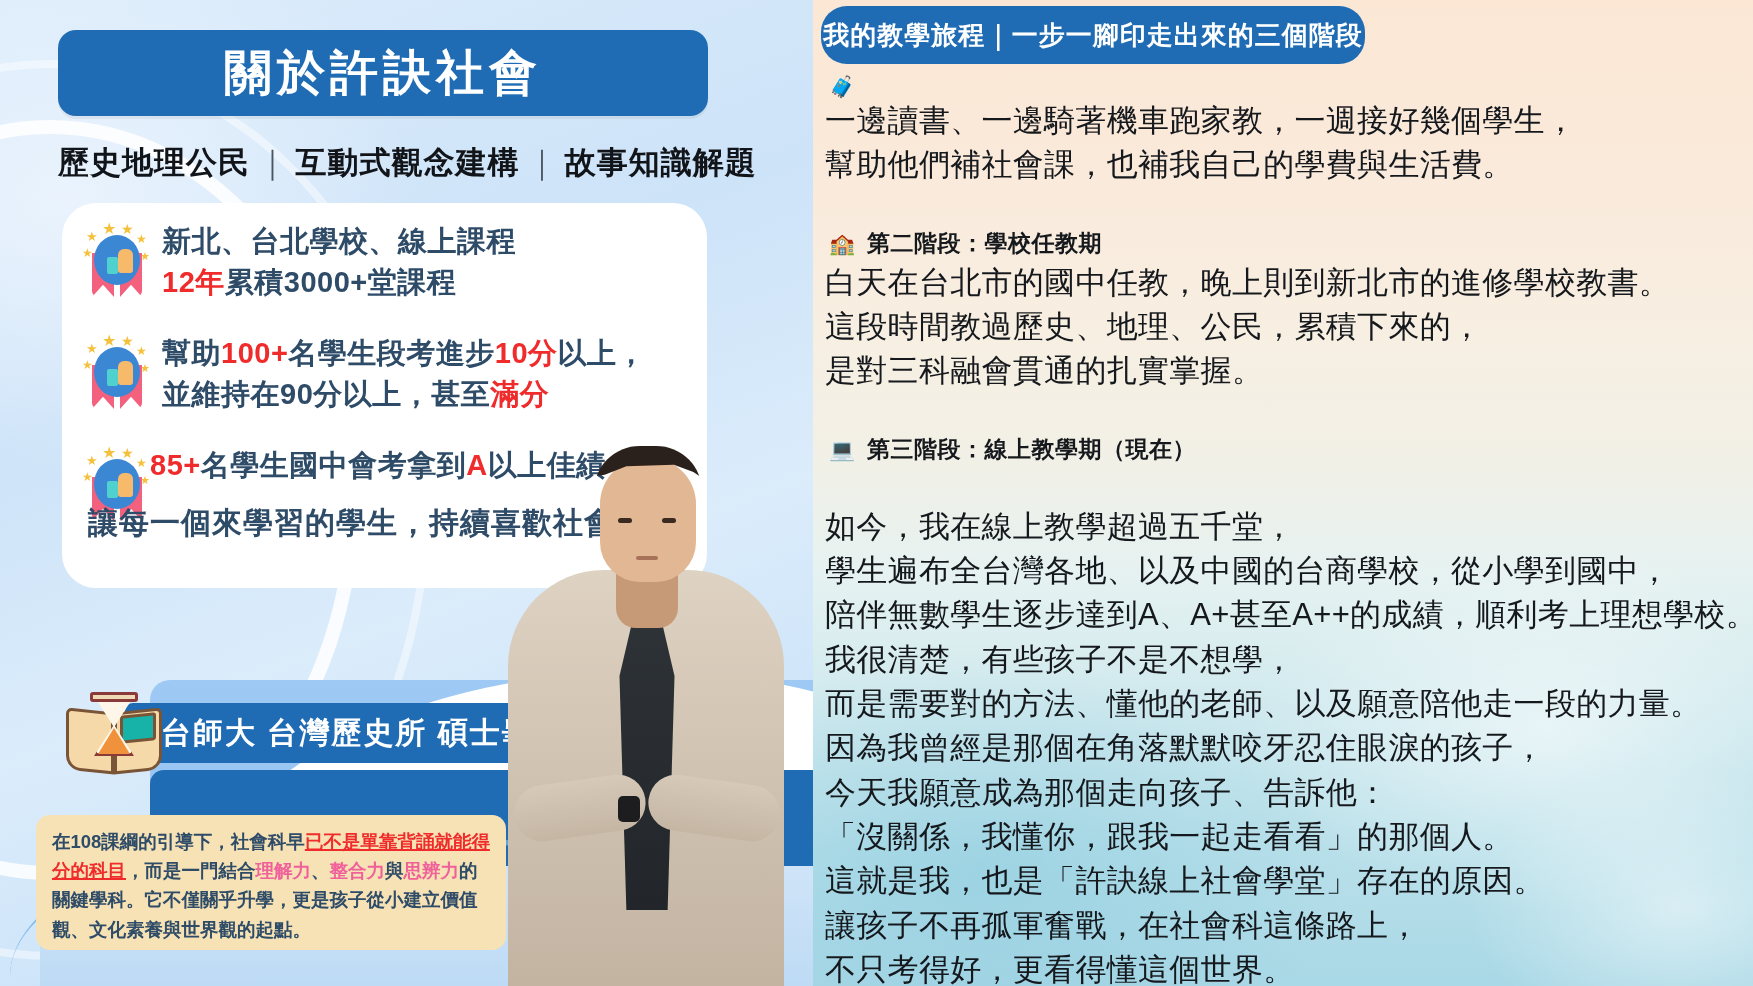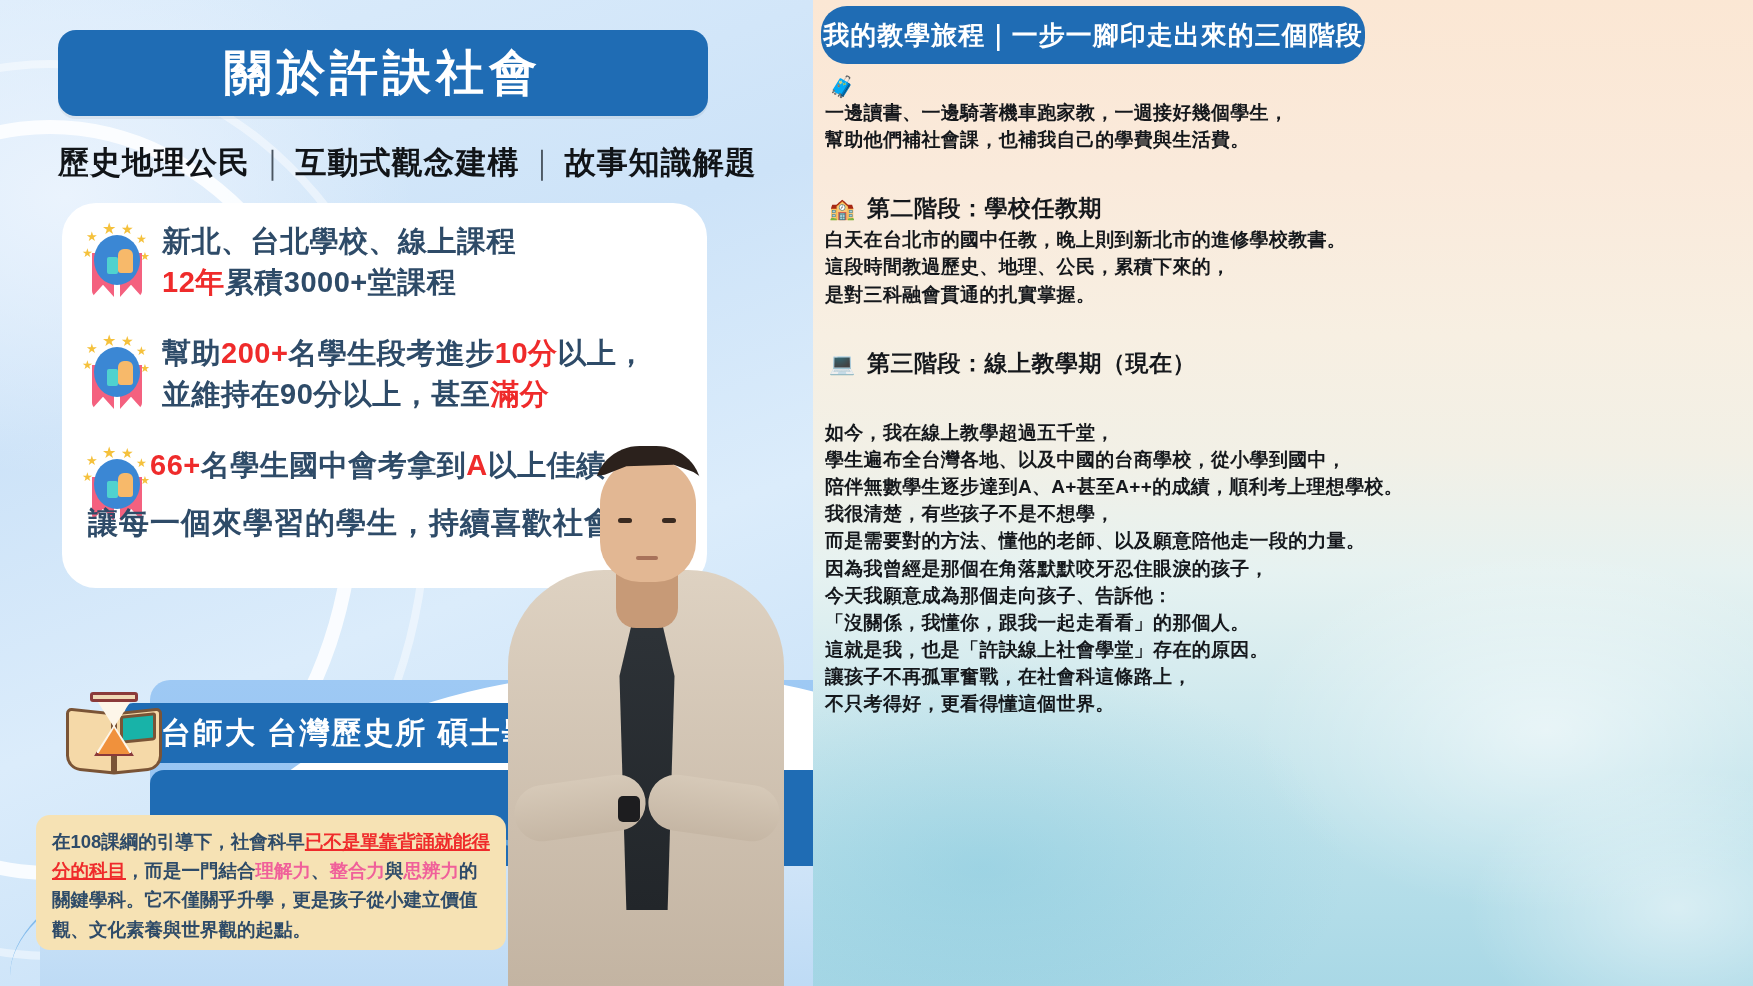--- a/index.html
+++ b/index.html
@@ -245,21 +245,21 @@
 
   .r-body { position: absolute; left: 12px; top: 76px; right: 6px; z-index: 3; }
   .stage { margin-bottom: 6px; }
   .stage-head {
     display: flex; align-items: center; gap: 14px;
     font-size: 23px; font-weight: bold; color: #15181c; letter-spacing: .5px;
     margin-bottom: 2px; padding-left: 4px;
   }
   .stage-icon { font-size: 21px; line-height: 1; width: 24px; text-align: center; }
   .stage-line {
-    font-size: 19px; font-weight: bold; color: #15181c; line-height: 1.43;
+    font-size: 31px; font-weight: normal; color: #15181c; line-height: 1.43;
     letter-spacing: .3px; white-space: nowrap;
   }
   .gap-md { height: 34px; }
 </style>
 </head>
 <body>
 
 <div id="root">
 
   <div class="left-panel">
@@ -307,40 +307,40 @@
           <span class="star s3">★</span>
           <span class="star s4">★</span>
           <span class="star s5">★</span>
           <span class="star s6">★</span>
           <div class="ribbon"></div>
           <div class="disc">
               <i class="thumb"></i>
             </div>
         </div>
         <div class="btxt">
-          <div><span class="navy">幫助</span><span class="red">200+</span><span class="navy">名學生段考進步</span><span class="red">10分</span><span class="navy">以上，</span></div>
+          <div><span class="navy">幫助</span><span class="red">100+</span><span class="navy">名學生段考進步</span><span class="red">10分</span><span class="navy">以上，</span></div>
           <div><span class="navy">並維持在90分以上，甚至</span><span class="red">滿分</span></div>
         </div>
       </div>
 
       <div class="bullet-row" style="left:18px; top:242px;">
         <div class="medal">
           <span class="star s1">★</span>
           <span class="star s2">★</span>
           <span class="star s3">★</span>
           <span class="star s4">★</span>
           <span class="star s5">★</span>
           <span class="star s6">★</span>
           <div class="ribbon"></div>
           <div class="disc">
               <i class="thumb"></i>
             </div>
         </div>
         <div class="btxt" style="margin-left:-12px;">
-          <div><span class="red">66+</span><span class="navy">名學生國中會考拿到</span><span class="red">A</span><span class="navy">以上佳績</span></div>
+          <div><span class="red">85+</span><span class="navy">名學生國中會考拿到</span><span class="red">A</span><span class="navy">以上佳績</span></div>
         </div>
       </div>
 
       <div class="line-closing">讓每一個來學習的學生，持續喜歡社會！</div>
     </div>
 
     <div class="degree-badge">
       <span>台師大  台灣歷史所 碩士畢</span>
     </div>
     <div class="book-icon">

